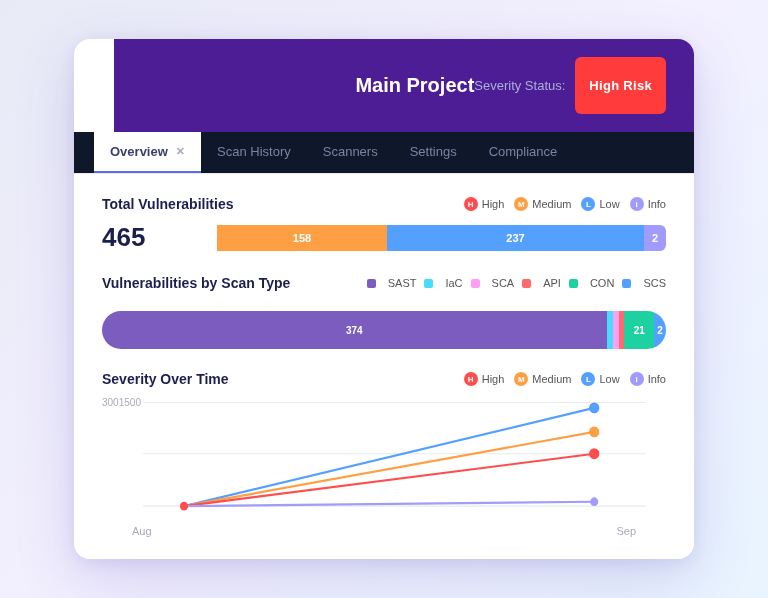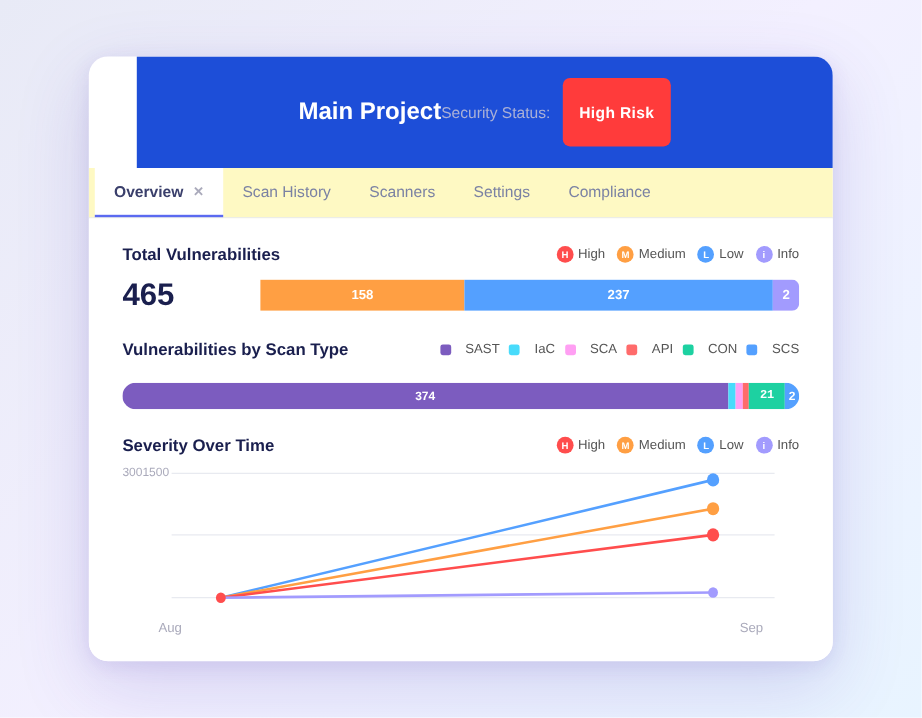--- a/index.html
+++ b/index.html
@@ -17,25 +17,25 @@
     .card {
       background: #fff;
       border-radius: 16px;
       width: 620px;
       box-shadow: 0 20px 60px rgba(80,60,180,0.18), 0 4px 16px rgba(80,60,180,0.10);
       overflow: hidden;
     }
 
     
     .header {
-      background: #1d4ed8;
+      background: #4c1d95;
       padding: 18px 28px;
       display: flex;
       align-items: center;
-      justify-content: center;
+      justify-content: flex-end;
       margin-left: 40px;
     }
     .header-title {
       color: #fff;
       font-size: 20px;
       font-weight: 700;
     }
     .security-status-label {
       color: #aab0d6;
       font-size: 13px;
@@ -50,25 +50,25 @@
       color: #fff;
       font-size: 13px;
       font-weight: 700;
       padding: 21px 14px;
       border-radius: 6px;
       letter-spacing: 0.3px;
     }
 
     
     .tabs {
-      background: #fef9c3;
+      background: #0f172a;
       border-bottom: 1px solid #e8eaf0;
       display: flex;
       align-items: flex-start;
-      padding: 0 5px;
+      padding: 0 20px;
     }
     .tab {
       padding: 12px 16px;
       font-size: 13px;
       color: #7b82a3;
       cursor: pointer;
       display: flex;
       align-items: center;
       gap: 6px;
       border-bottom: 2px solid transparent;
@@ -160,21 +160,21 @@
       font-weight: 600;
       color: #fff;
     }
 
     
     .scan-bar-container {
       flex: 1;
       display: flex;
       border-radius: 20px;
       overflow: hidden;
-      height: 22px;
+      height: 38px;
       margin-top: 20px;
     }
     .scan-bar-segment {
       display: flex;
       align-items: center;
       justify-content: center;
       font-size: 10px;
       font-weight: 600;
       color: #fff;
     }
@@ -228,21 +228,21 @@
     }
   </style>
 </head>
 <body>
 
 <div class="card">
 
   <div class="header">
     <span class="header-title">Main Project</span>
     <div class="security-status-right">
-      <span class="security-status-label">Security Status:</span>
+      <span class="security-status-label">Severity Status:</span>
       <span class="high-risk-badge">High Risk</span>
     </div>
   </div>
 
   <div class="tabs">
     <div class="tab active">
       <span>Overview</span>
       <span class="tab-close">✕</span>
     </div>
     <div class="tab">
@@ -322,21 +322,21 @@
             <div class="scan-legend-dot" style="background:#54a0ff;"></div>
             <span>SCS</span>
           </div>
         </div>
       </div>
       <div class="scan-bar-container">
         <div class="scan-bar-segment" style="flex:85; background:#7c5cbf;">374</div>
         <div class="scan-bar-segment" style="flex:1; background:#48dbfb;"></div>
         <div class="scan-bar-segment" style="flex:1; background:#ff9ff3;"></div>
         <div class="scan-bar-segment" style="flex:1; background:#ff6b6b;"></div>
-        <div class="scan-bar-segment" style="flex:5; background:#1dd1a1;font-family:Liberation Mono, monospace;">21</div>
+        <div class="scan-bar-segment" style="flex:5; background:#1dd1a1;">21</div>
         <div class="scan-bar-segment" style="flex:2; background:#54a0ff;">2</div>
       </div>
     </div>
 
     <div class="section">
       <div class="section-header">
         <span class="section-title">Severity Over Time</span>
         <div class="legend">
           <div class="legend-item">
             <div class="legend-dot" style="background:#ff4d4d;">H</div>

